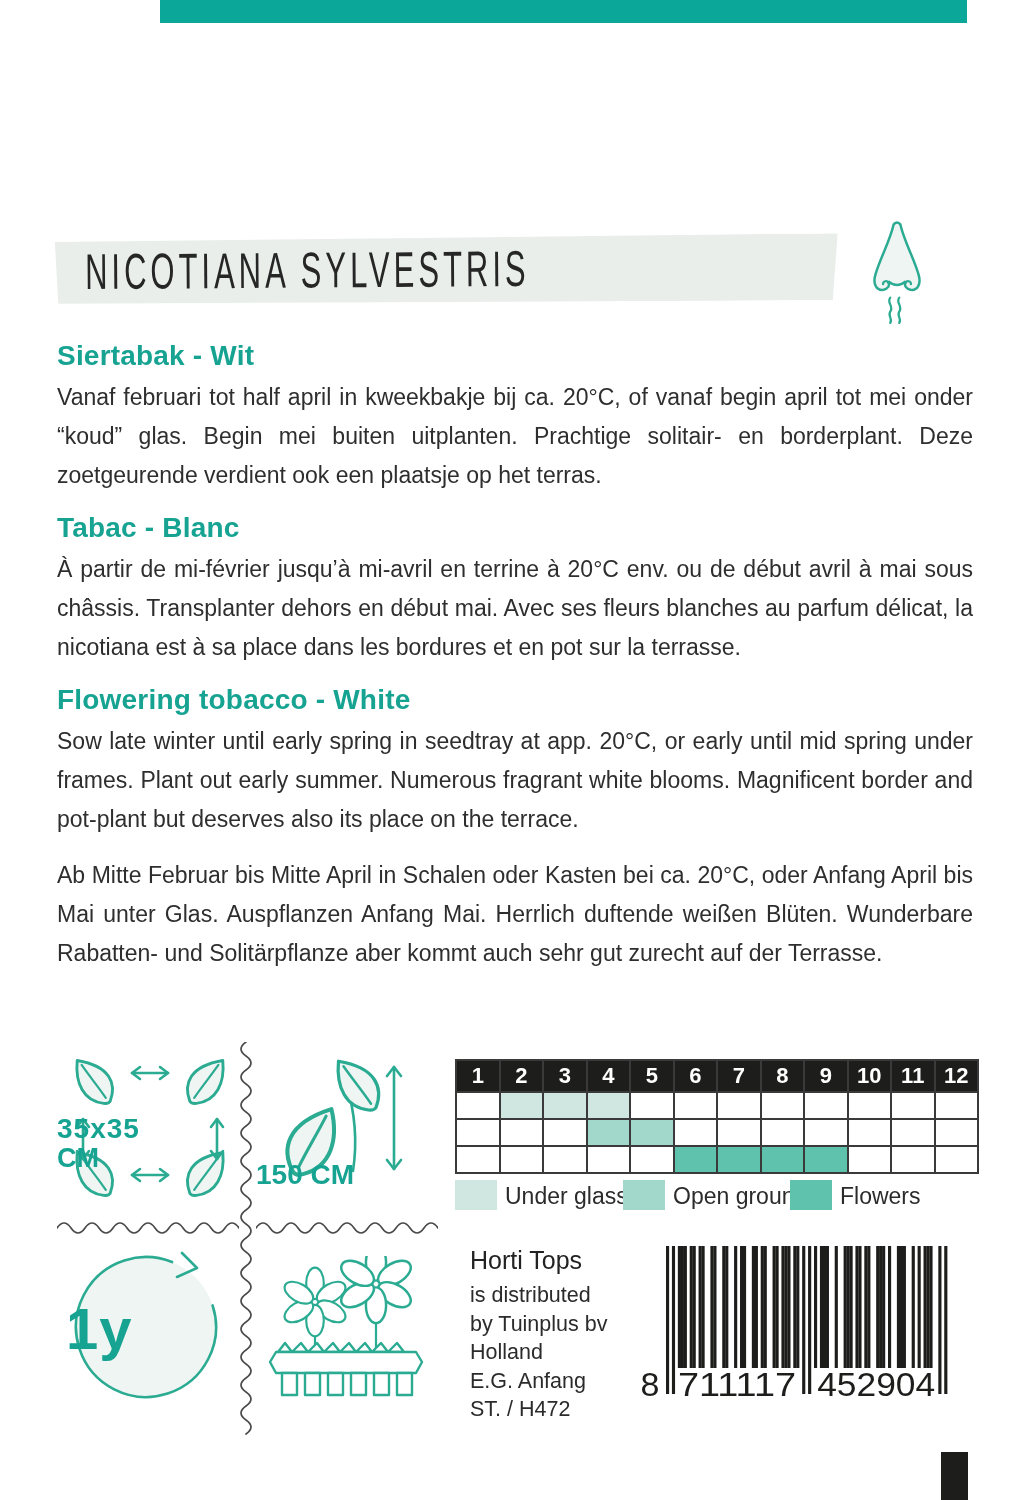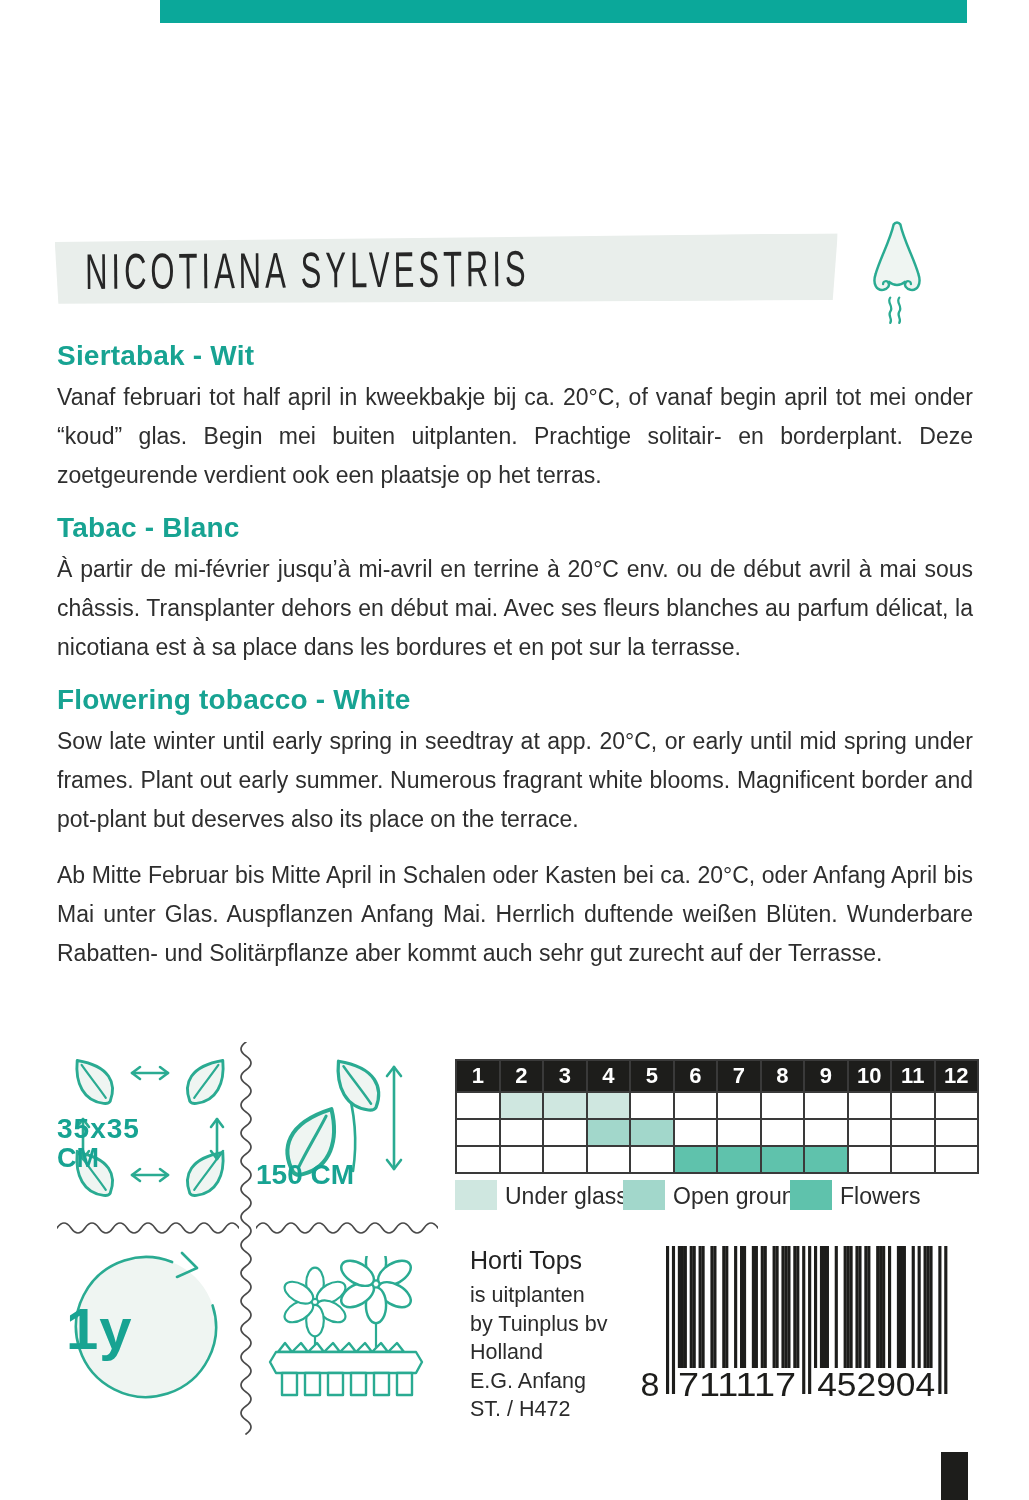--- a/index.html
+++ b/index.html
@@ -257,21 +257,21 @@
       <rect x="37" y="117" width="15" height="22"></rect>
       <rect x="60" y="117" width="15" height="22"></rect>
       <rect x="83" y="117" width="15" height="22"></rect>
       <rect x="106" y="117" width="15" height="22"></rect>
       <rect x="129" y="117" width="15" height="22"></rect>
     </g>
   </svg>
 
   <div class="distributor">
     <div class="name">Horti Tops</div>
-    <div class="line">is uitplanten</div>
+    <div class="line">is distributed</div>
     <div class="line">by Tuinplus bv</div>
     <div class="line">Holland</div>
     <div class="line">E.G. Anfang</div>
     <div class="line">ST. / H472</div>
   </div>
 
   <div class="barcode"><svg width="330" height="154" viewBox="0 0 330 154">
         <rect x="36.00" y="0" width="3.14" height="148" fill="#1d1d1b"></rect>
         <rect x="41.92" y="0" width="3.14" height="148" fill="#1d1d1b"></rect>
         <rect x="47.84" y="0" width="3.14" height="122" fill="#1d1d1b"></rect>

